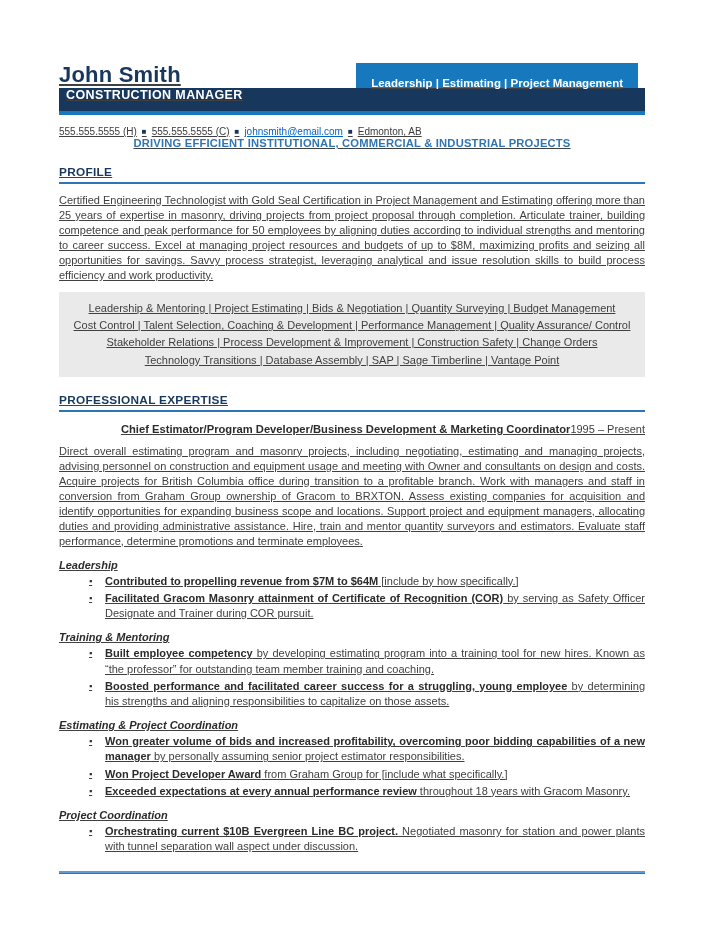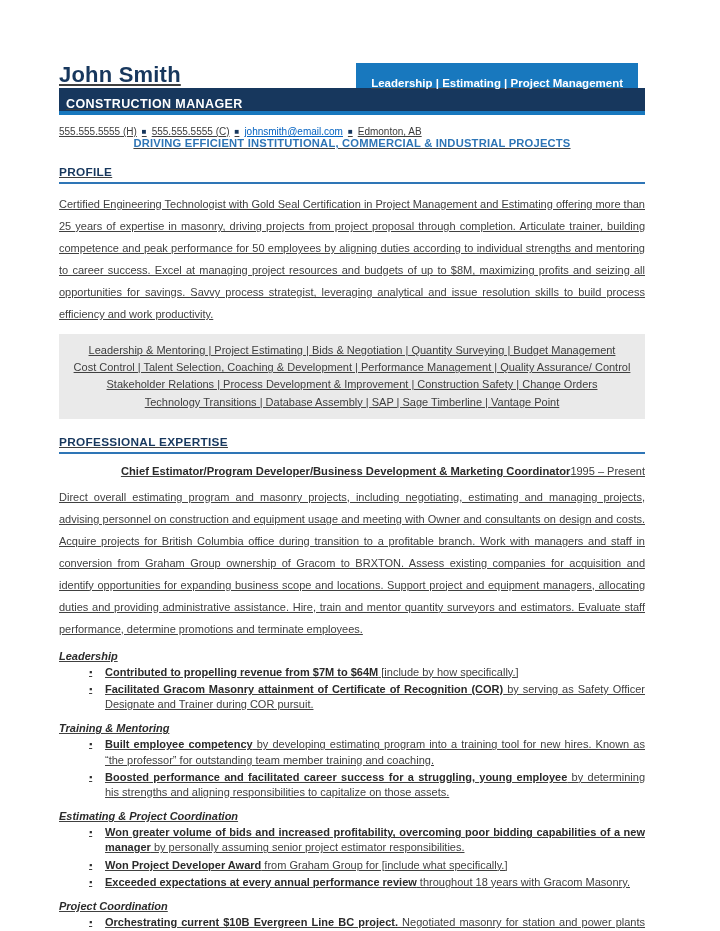--- a/index.html
+++ b/index.html
@@ -14,40 +14,40 @@
 
   
   .header-row { display: flex; justify-content: space-between; align-items: flex-end; padding-top: 62px; }
   .name { font-size: 22px; font-weight: bold; color: #17375d; line-height: 26px; letter-spacing: 0.2px; }
   .badge {
     background: #1878be; color: #ffffff; font-weight: bold; font-size: 11.5px;
     height: 25px; line-height: 25px; padding: 8px 15px; margin-right: 7px; white-space: nowrap;
   }
   .title-bar {
     background: #17375d; border-bottom: 4px solid #1878be;
-    height: 27px; display: flex; align-items: flex-end; padding-left: 7px;
+    height: 27px; display: flex; align-items: flex-start; padding-left: 7px;
   }
   .title-bar-text { color: #ffffff; font-weight: bold; font-size: 12.5px; letter-spacing: 0.4px; }
 
   
   .contact { margin-top: 11px; font-size: 10px; color: #3b3b3b; }
   .contact .sq { color: #17375d; font-size: 8px; margin: 0 5px; position: relative; top: -1px; }
   .contact a { color: #0563c1; text-decoration: underline; }
 
   
   .tagline { margin-top: 0; text-align: center; font-weight: bold; font-size: 11.2px; color: #2e75b6; letter-spacing: 0.2px; }
 
   
   .section-heading {
     margin-top: 16px; font-size: 11.8px; font-weight: bold; color: #17375d;
     letter-spacing: 0.3px; border-bottom: 2px solid #2e75b6; padding-bottom: 3px;
   }
 
   
-  .para { margin-top: 9px; font-size: 11px; line-height: 22px; text-align: justify; color: #3f3f3f; }
+  .para { margin-top: 9px; font-size: 11px; line-height: 15px; text-align: justify; color: #3f3f3f; }
 
   
   .skills-box {
     margin-top: 9px; background: #eaeaea; padding: 8px 12px;
     text-align: center; font-size: 11px; line-height: 17.2px; color: #3f3f3f;
   }
 
   
   .job-row { display: flex; justify-content: flex-end; align-items: baseline; margin-top: 11px; }
   .job-title { font-size: 11.2px; font-weight: bold; color: #2b2b2b; }

